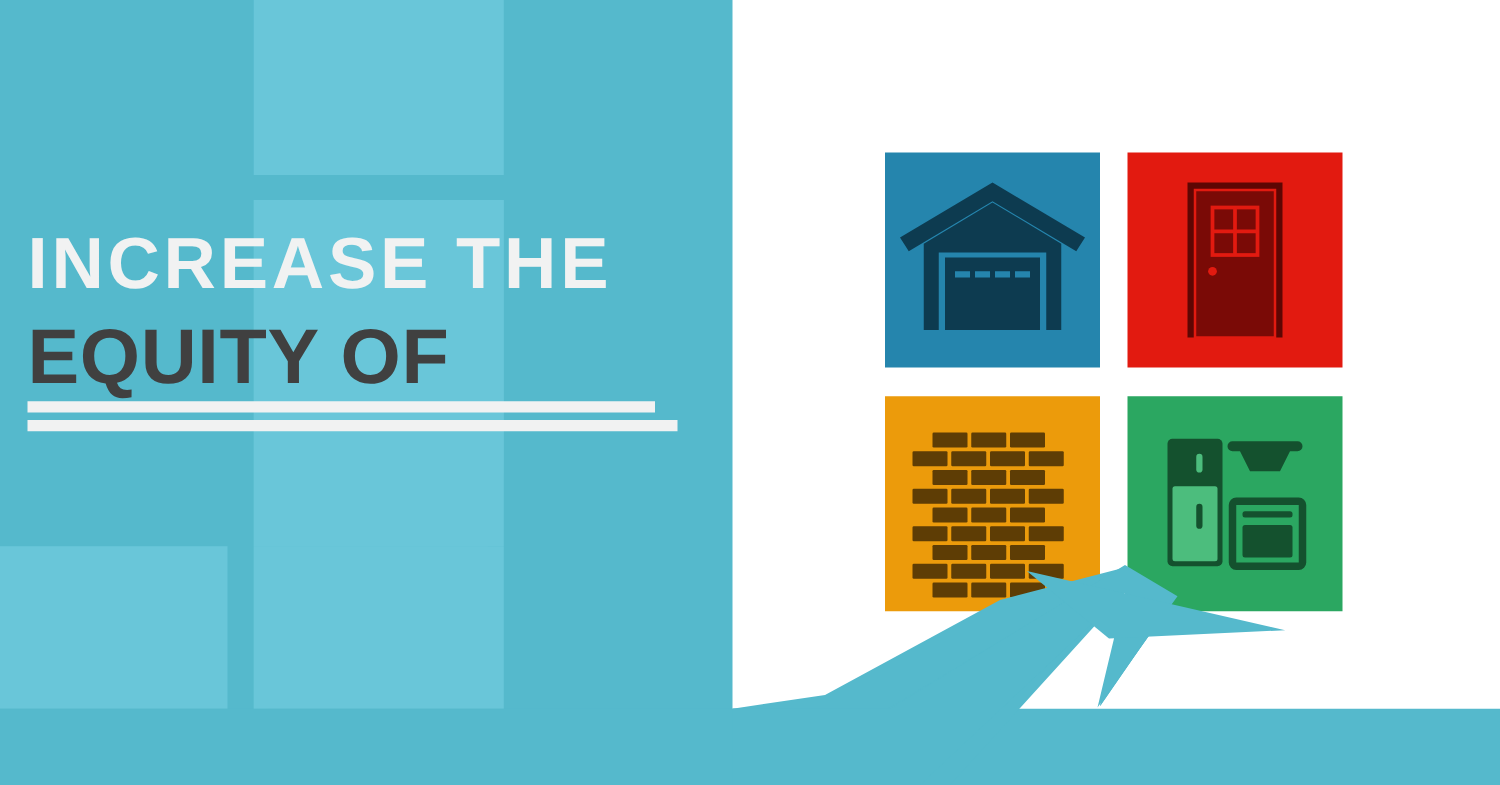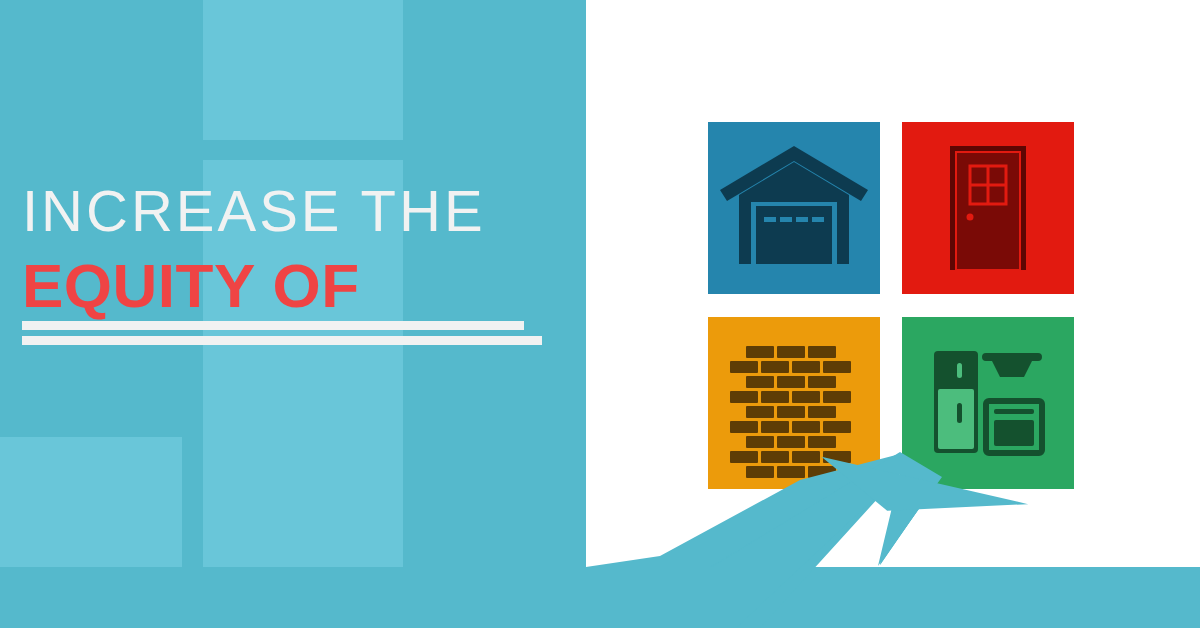--- a/index.html
+++ b/index.html
@@ -67,27 +67,27 @@
   
   .headline {
     position: absolute;
     left: 22px;
     top: 180px;
     width: 545px;
   }
   .line-light {
     color: #f1f2f2;
     font-size: 58px;
-    font-weight: 400;
+    font-weight: 700;
     letter-spacing: 3px;
     line-height: 1.07;
     white-space: nowrap;
   }
   .line-bold {
-    color: #ef4444;
+    color: #404040;
     font-size: 62px;
     font-weight: bold;
     letter-spacing: 0.5px;
     line-height: 1.02;
     white-space: nowrap;
     margin-top: 12px;
   }
   .rule {
     height: 9px;
     background: #f1f2f2;

